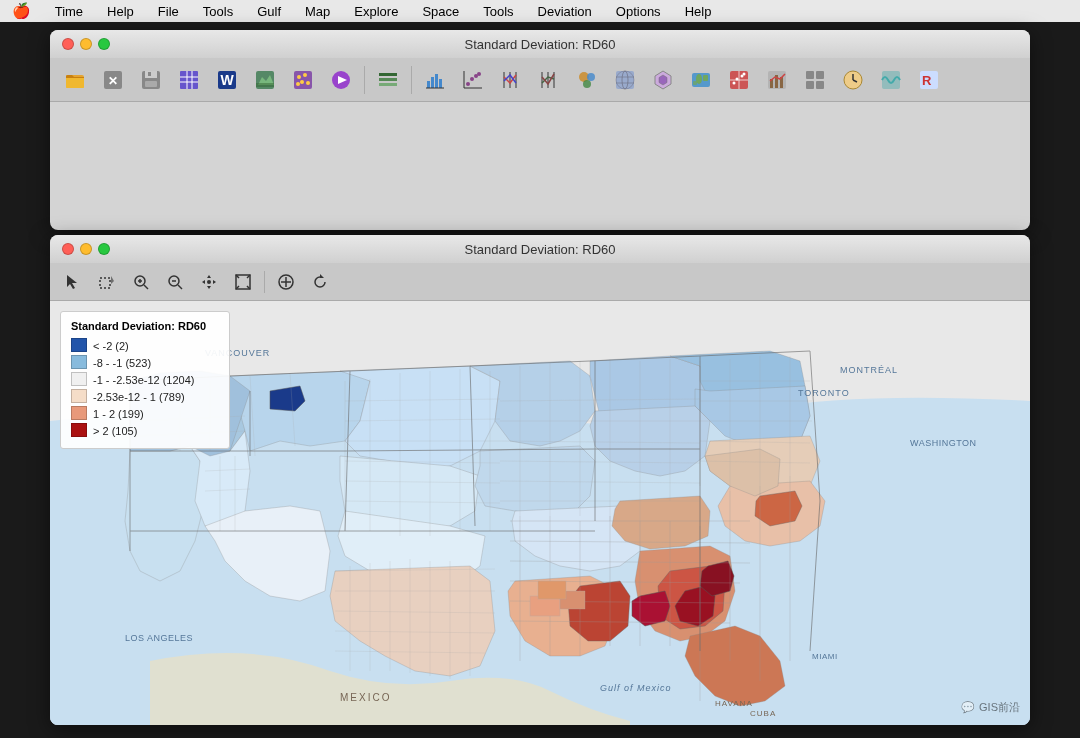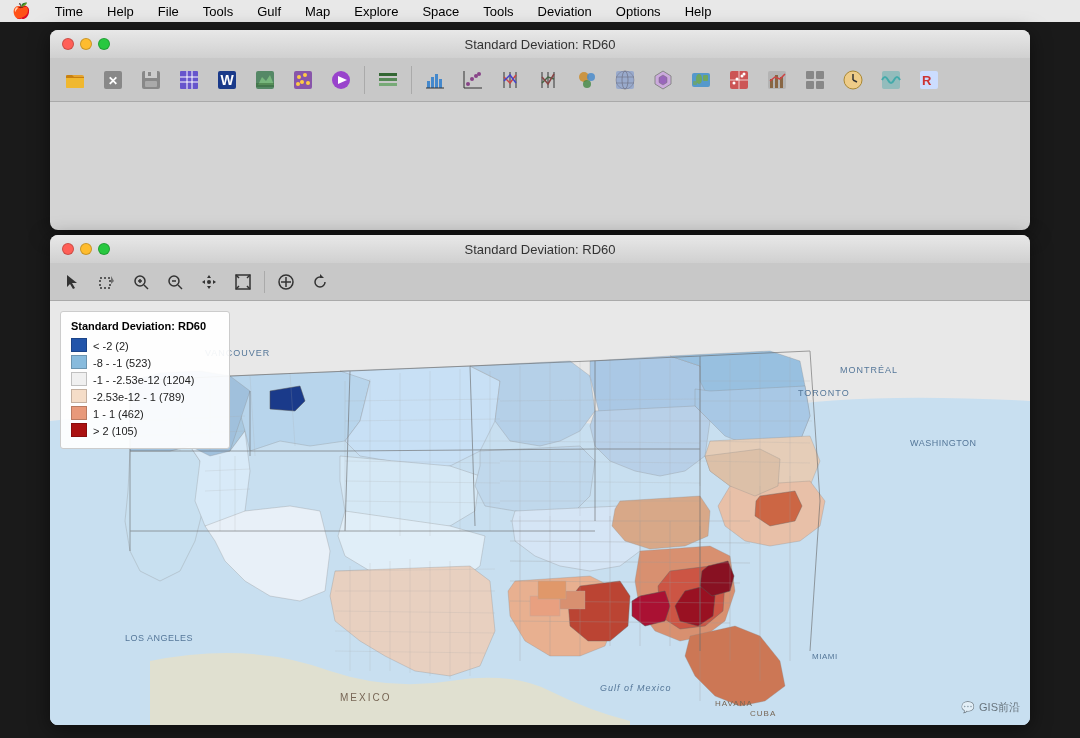--- a/index.html
+++ b/index.html
@@ -733,21 +733,21 @@
       <div class="legend-item">
         <div class="legend-color" style="background:#f0f0f0;"></div>
         <span class="legend-label">-1 - -2.53e-12 (1204)</span>
       </div>
       <div class="legend-item">
         <div class="legend-color" style="background:#f5ddc8;"></div>
         <span class="legend-label">-2.53e-12 - 1 (789)</span>
       </div>
       <div class="legend-item">
         <div class="legend-color" style="background:#e8997a;"></div>
-        <span class="legend-label">1 - 1 (462)</span>
+        <span class="legend-label">1 - 2 (199)</span>
       </div>
       <div class="legend-item">
         <div class="legend-color" style="background:#aa1111;"></div>
         <span class="legend-label">&gt; 2 (105)</span>
       </div>
     </div>
 
     <div class="watermark">
       <span>💬</span>
       <span>GIS前沿</span>

